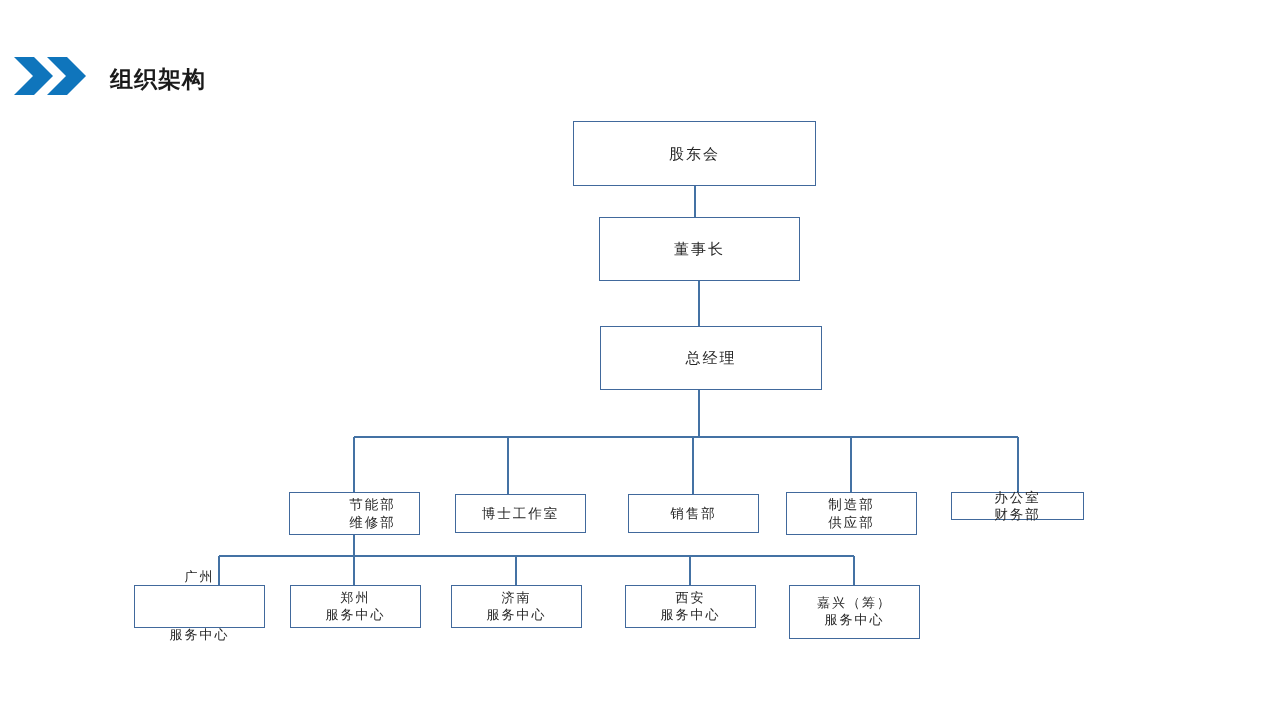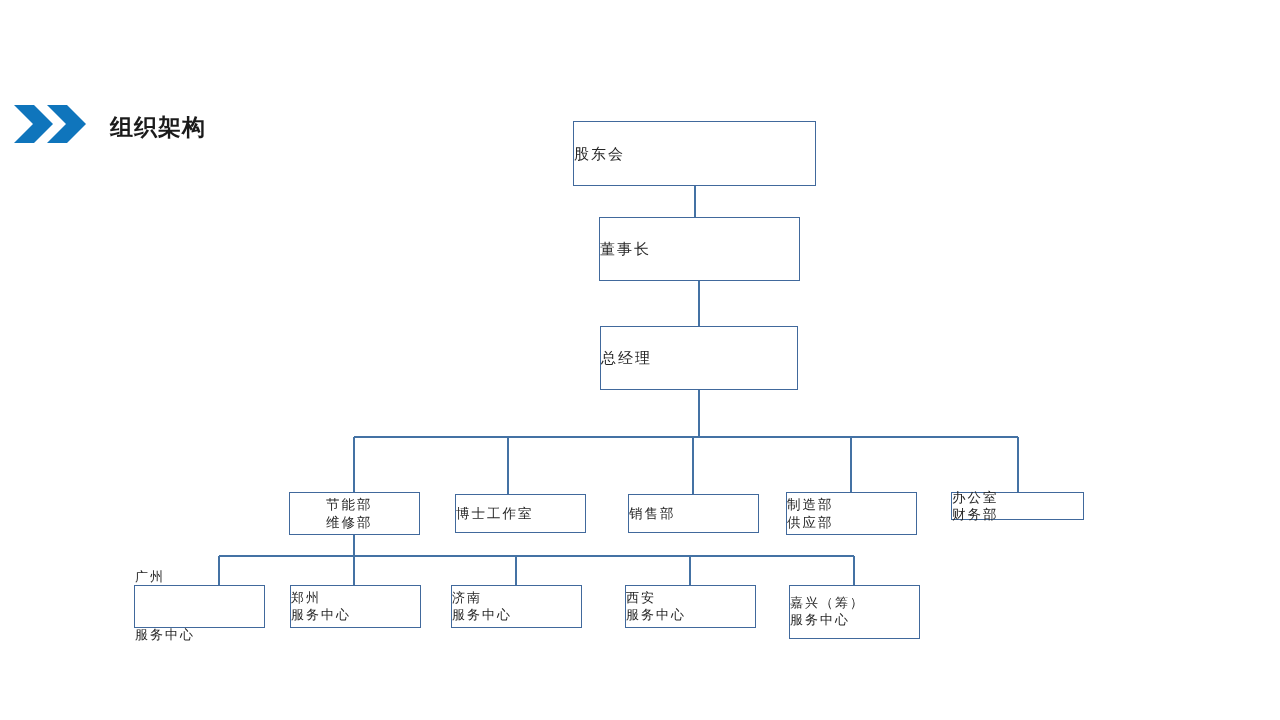--- a/index.html
+++ b/index.html
@@ -15,21 +15,20 @@
     font-family: "Liberation Sans", "DejaVu Sans", sans-serif;
   }
 
   
   #header {
     position: absolute;
     left: 0;
     top: 0;
     width: 1280px;
     height: 120px;
-    margin-top: 48px;
   }
   #chevron-mark {
     position: absolute;
     left: 14px;
     top: 57px;
     width: 72px;
     height: 38px;
   }
   #page-title {
     position: absolute;
@@ -60,21 +59,21 @@
   }
 
   .node {
     position: absolute;
     box-sizing: border-box;
     border: 1px solid #41699c;
     background: #ffffff;
     color: #262626;
     display: flex;
     flex-direction: column;
-    align-items: flex-start;
+    align-items: center;
     justify-content: center;
     text-align: center;
     line-height: 1.28;
     white-space: nowrap;
   }
   .node .line1,
   .node .line2 {
     display: block;
     letter-spacing: 2px;
   }
@@ -126,21 +125,21 @@
   </svg>
 
   <div class="node level-1" style="left:573px; top:121px; width:243px; height:65px;">
     <span class="line1">股东会</span>
   </div>
 
   <div class="node level-2" style="left:599px; top:217px; width:201px; height:64px;">
     <span class="line1">董事长</span>
   </div>
 
-  <div class="node level-3" style="left:600px; top:326px; width:198px; height:64px;">
+  <div class="node level-3" style="left:600px; top:326px; width:222px; height:64px;">
     <span class="line1">总经理</span>
   </div>
 
   <div class="node level-4" style="left:289px; top:492px; width:131px; height:43px;padding-left:36px;">
     <span class="line1">节能部</span>
     <span class="line2">维修部</span>
   </div>
 
   <div class="node level-4" style="left:455px; top:494px; width:131px; height:39px;">
     <span class="line1">博士工作室</span>

